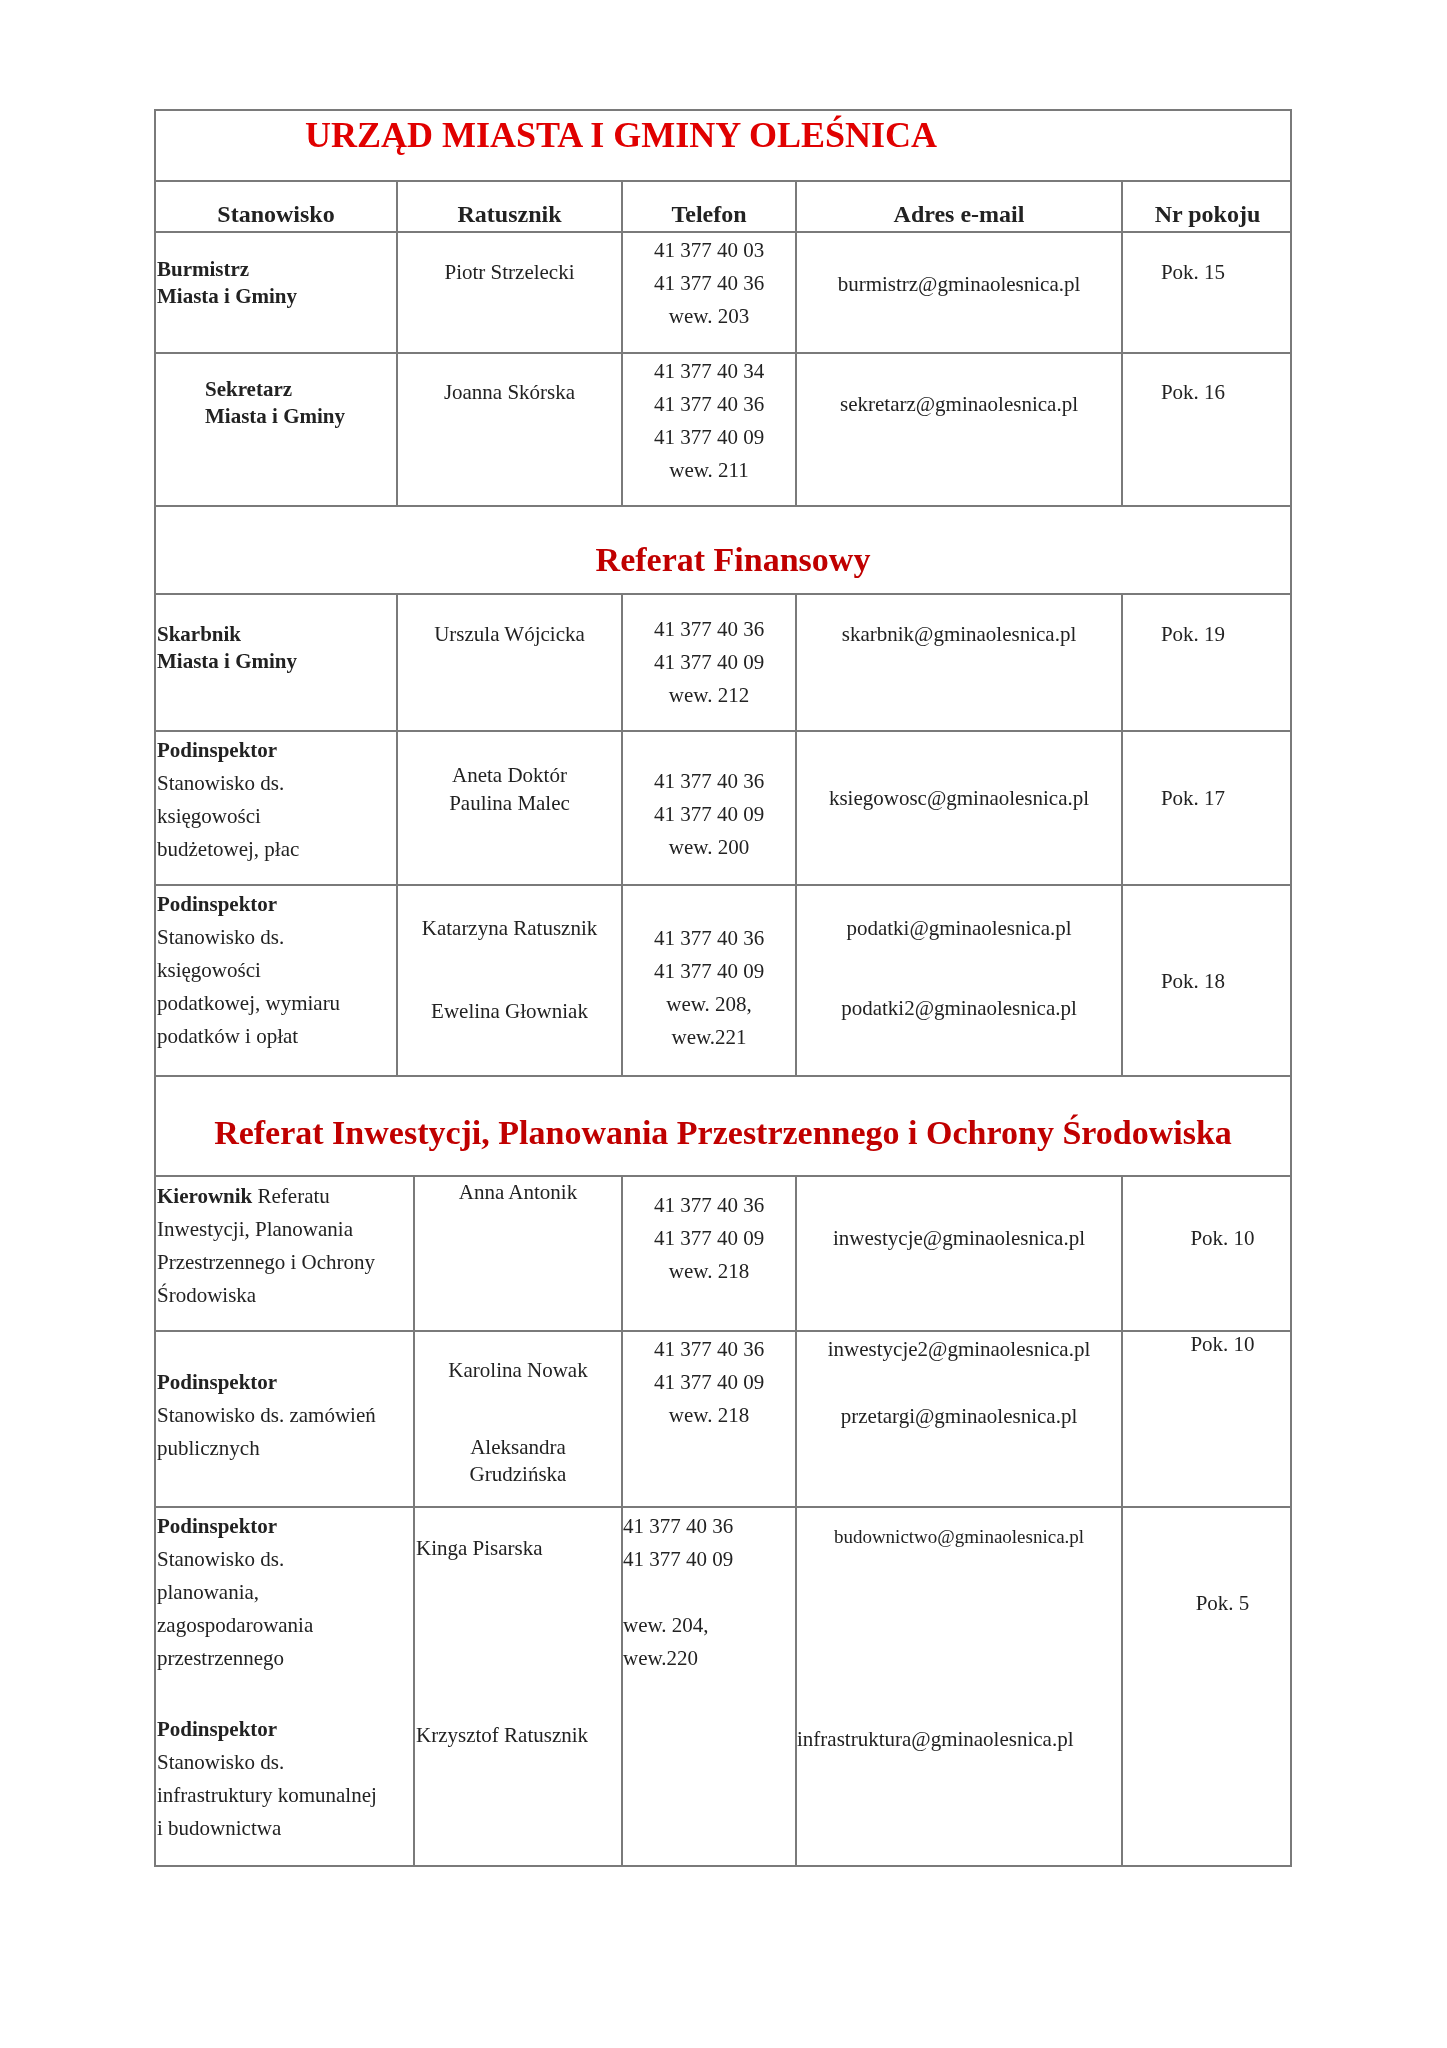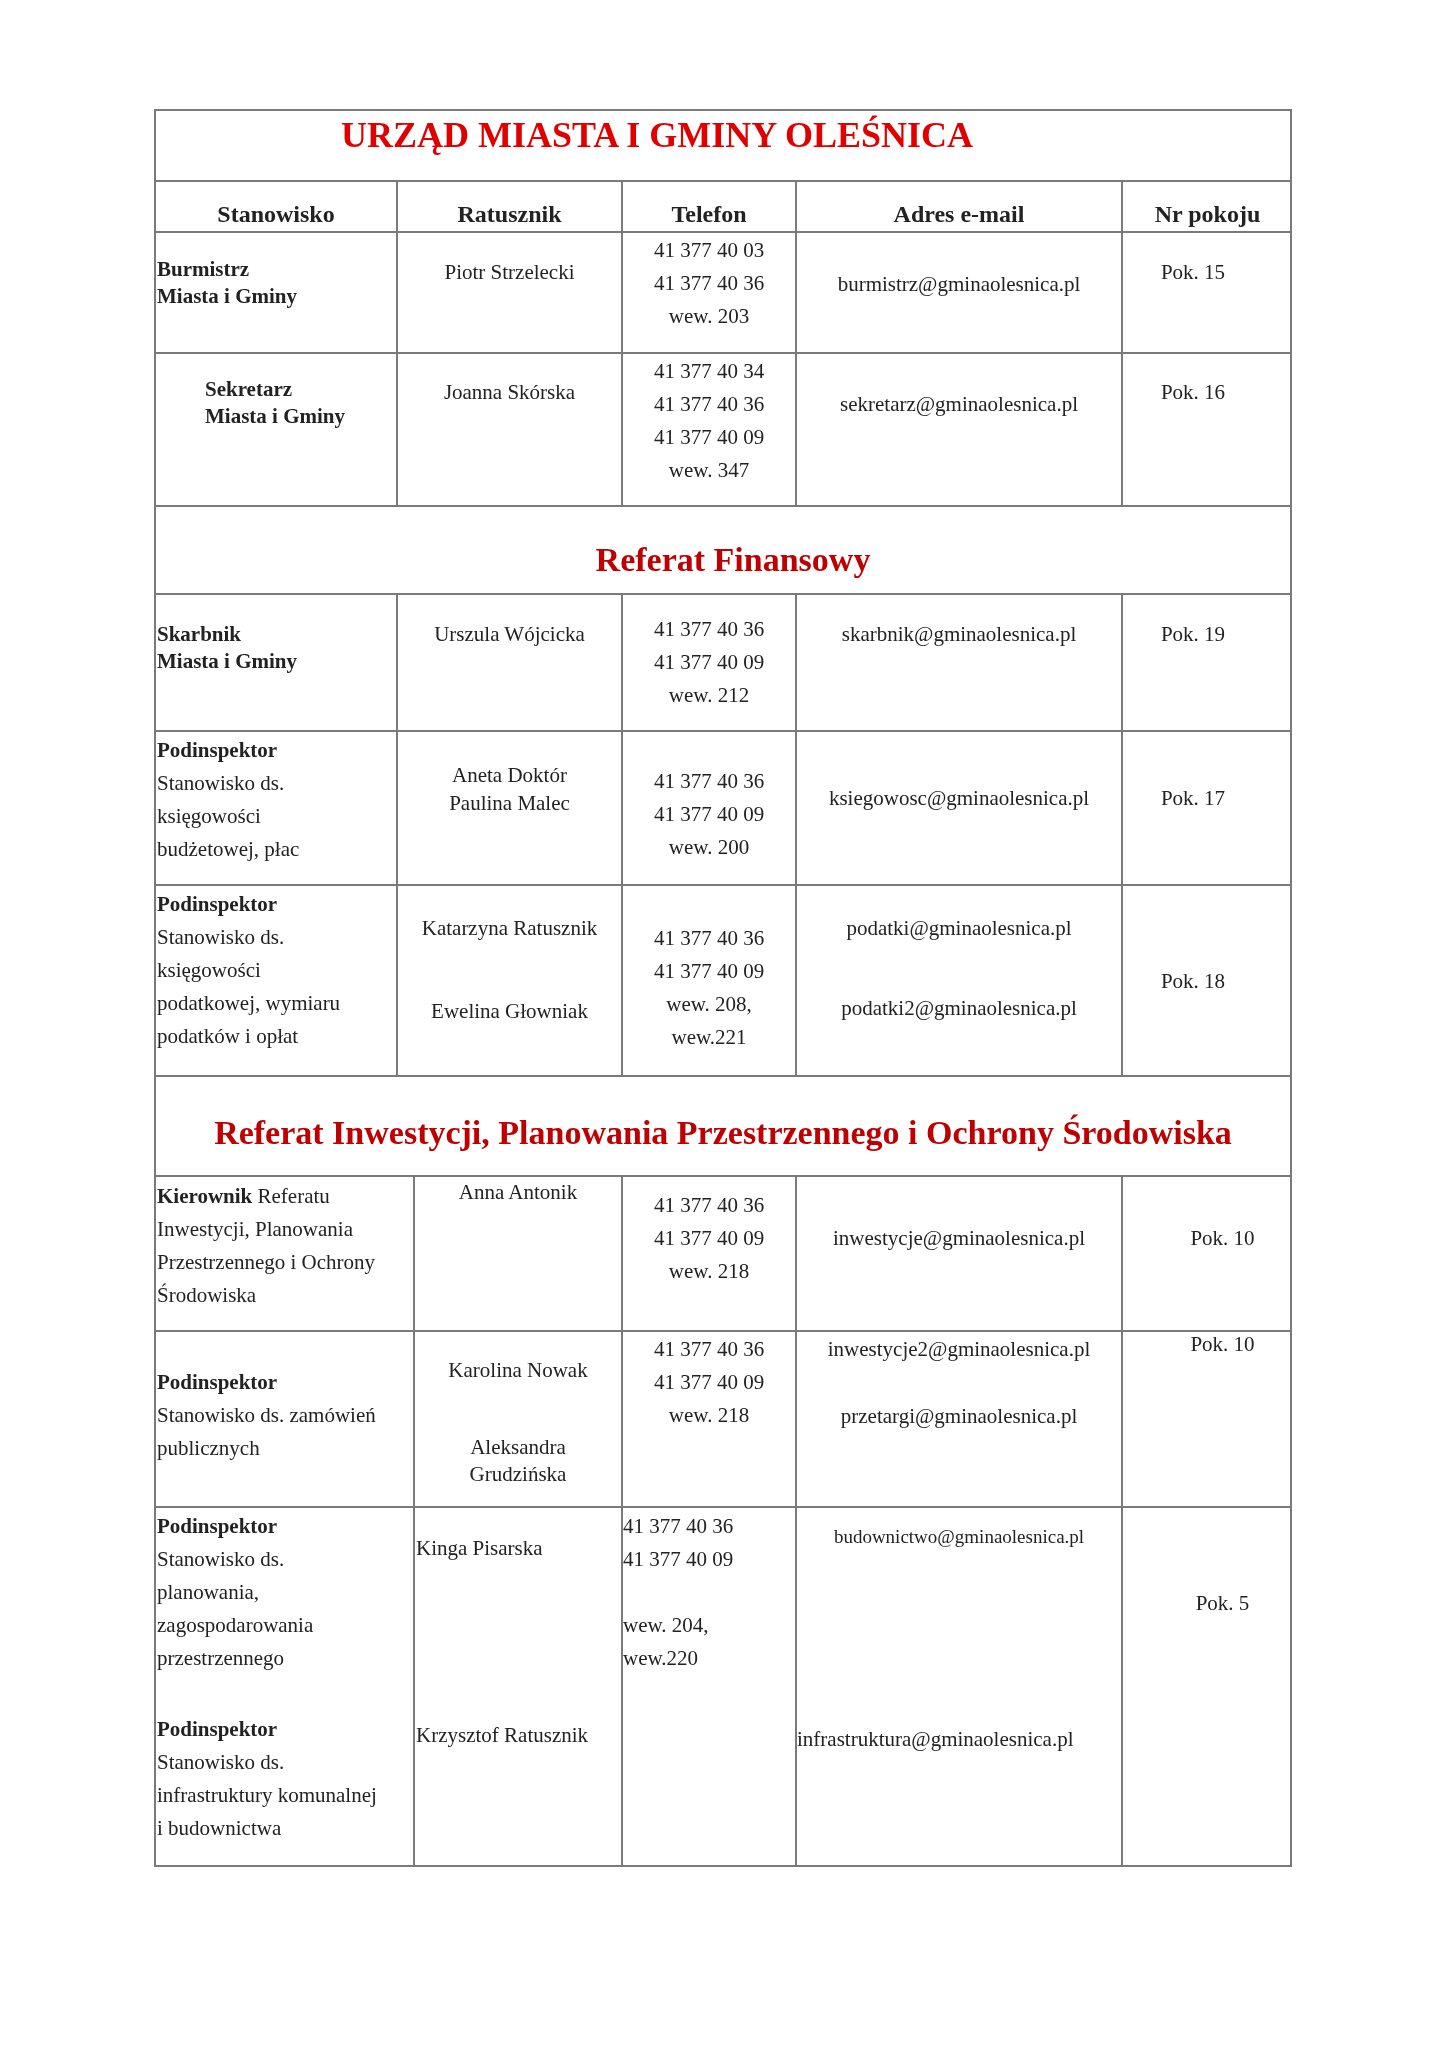--- a/index.html
+++ b/index.html
@@ -44,21 +44,21 @@
 <div class="vline" style="left:396px;top:594px;height:482px"></div>
 <div class="vline" style="left:621px;top:594px;height:482px"></div>
 <div class="vline" style="left:795px;top:594px;height:482px"></div>
 <div class="vline" style="left:1121px;top:594px;height:482px"></div>
 
 <div class="vline" style="left:413px;top:1176px;height:691px"></div>
 <div class="vline" style="left:621px;top:1176px;height:691px"></div>
 <div class="vline" style="left:795px;top:1176px;height:691px"></div>
 <div class="vline" style="left:1121px;top:1176px;height:691px"></div>
 
-<div class="cell title" style="left:156px;top:112px;width:930px;line-height:46px;margin-left:36px;">URZĄD MIASTA I GMINY OLEŚNICA</div>
+<div class="cell title" style="left:156px;top:112px;width:930px;line-height:46px;">URZĄD MIASTA I GMINY OLEŚNICA</div>
 
 <div class="cell hdr" style="left:156px;top:198px;width:240px;line-height:32px;">Stanowisko</div>
 <div class="cell hdr" style="left:398px;top:198px;width:223px;line-height:32px;">Ratusznik</div>
 <div class="cell hdr" style="left:623px;top:198px;width:172px;line-height:32px;">Telefon</div>
 <div class="cell hdr" style="left:797px;top:198px;width:324px;line-height:32px;">Adres e-mail</div>
 <div class="cell hdr" style="left:1123px;top:198px;width:169px;line-height:32px;">Nr pokoju</div>
 
 <div class="cell l b" style="left:157px;top:256px;width:238px;line-height:27px;">
   <span class="line">Burmistrz</span>
   <span class="line">Miasta i Gminy</span>
@@ -74,21 +74,21 @@
 
 <div class="cell l b" style="left:157px;top:376px;width:238px;line-height:27px;margin-left:48px;">
   <span class="line">Sekretarz</span>
   <span class="line">Miasta i Gminy</span>
 </div>
 <div class="cell c" style="left:398px;top:376px;width:223px;">Joanna Skórska</div>
 <div class="cell c" style="left:623px;top:355px;width:172px;">
   <span class="line">41 377 40 34</span>
   <span class="line">41 377 40 36</span>
   <span class="line">41 377 40 09</span>
-  <span class="line">wew. 347</span>
+  <span class="line">wew. 211</span>
 </div>
 <div class="cell c" style="left:797px;top:388px;width:324px;">sekretarz@gminaolesnica.pl</div>
 <div class="cell c" style="left:1123px;top:376px;width:140px;">Pok. 16</div>
 
 <div class="cell section" style="left:156px;top:537px;width:1134px;line-height:46px;padding-left:20px;">Referat Finansowy</div>
 
 <div class="cell l b" style="left:157px;top:621px;width:238px;line-height:27px;">
   <span class="line">Skarbnik</span>
   <span class="line">Miasta i Gminy</span>
 </div>

